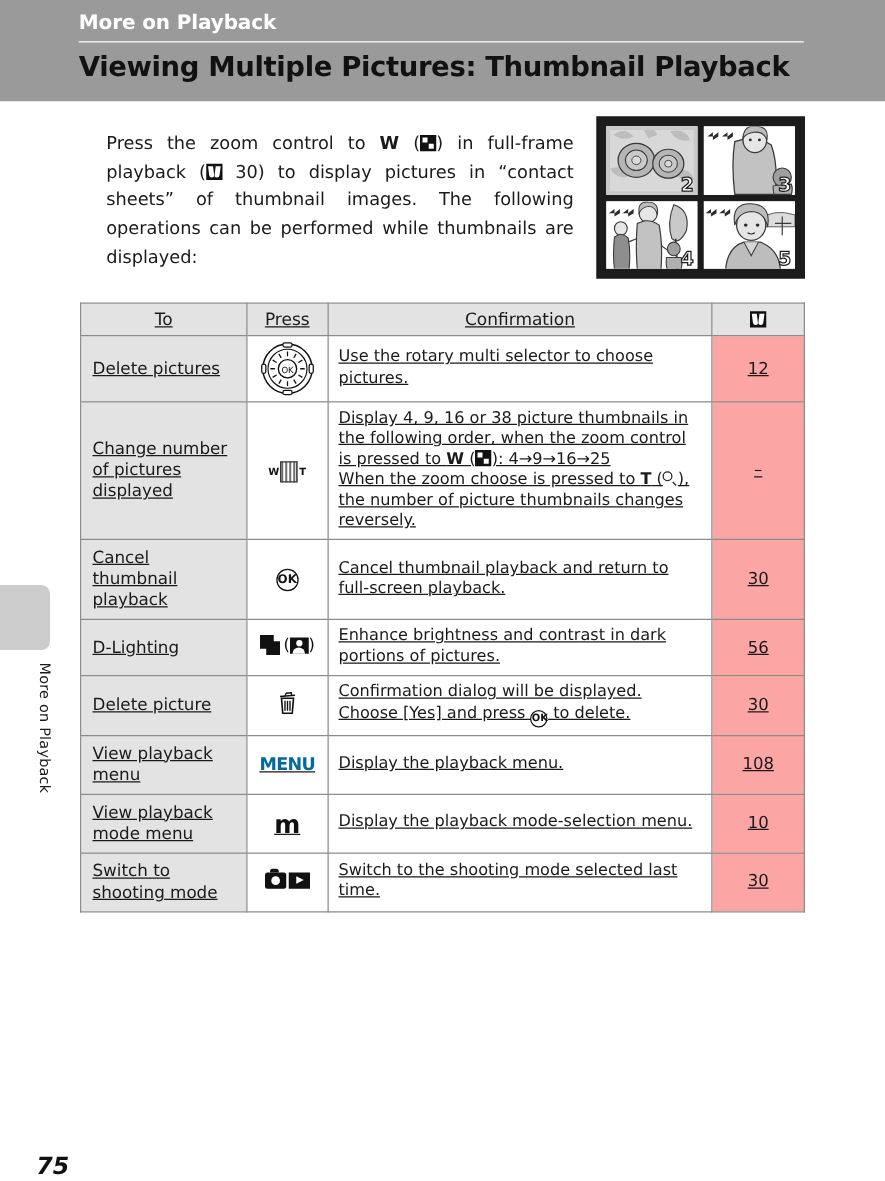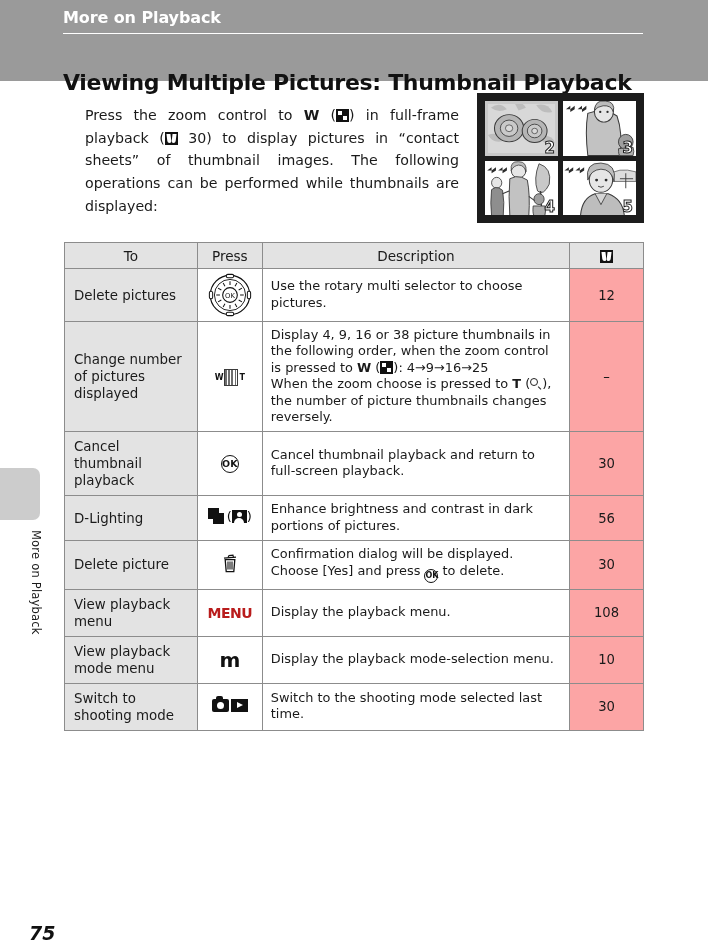--- a/index.html
+++ b/index.html
@@ -39,21 +39,20 @@
     background: #ffffff;
   }
   .header-title {
     position: absolute;
     left: 63px; top: 42px;
     font-size: 22px;
     font-weight: bold;
     color: #111111;
     letter-spacing: -0.3px;
     white-space: nowrap;
-    margin-top: 28px;
   }
 
   
   .side-tab {
     position: absolute;
     left: -16px; top: 468px;
     width: 56px;
     height: 52px;
     background: #cccccc;
     border-radius: 7px;
@@ -206,20 +205,21 @@
     left: 64px; top: 242px;
     width: 580px;
     border-collapse: collapse;
     font-size: 12.6px;
     color: #1a1a1a;
   }
   .op-table td, .op-table th {
     border: 1px solid #8c8c8c;
     vertical-align: middle;
     box-sizing: border-box;
+    text-decoration: underline;
   }
   .op-table thead th {
     background: #e3e3e3;
     font-weight: normal;
     font-size: 13.6px;
     height: 26px;
     padding: 0;
     text-align: center;
   }
   .col-to    { width: 133px; }
@@ -332,21 +332,21 @@
   }
   .trash {
     display: inline-block;
     width: 16px; height: 19px;
     position: relative;
   }
   .menu-txt {
     font-size: 14px;
     font-weight: bold;
     letter-spacing: -0.5px;
-    color: #b91c1c;
+    color: #0369a1;
     font-family: "DejaVu Sans", sans-serif;
   }
   .m-txt {
     font-size: 20px;
     font-weight: bold;
     color: #111;
     font-family: "DejaVu Sans", sans-serif;
     line-height: 1;
   }
   .mode-pair { display: inline-flex; align-items: center; gap: 2px; }
@@ -490,21 +490,21 @@
     </div>
 
   </div>
 </div>
 
 <table class="op-table">
   <thead>
     <tr>
       <th class="col-to">To</th>
       <th class="col-press">Press</th>
-      <th class="col-desc">Description</th>
+      <th class="col-desc">Confirmation</th>
       <th class="col-ref">
         <span class="ico-ref"></span>
       </th>
     </tr>
   </thead>
   <tbody>
 
     <tr>
       <td class="cell-to">Delete pictures</td>
       <td class="cell-press">

